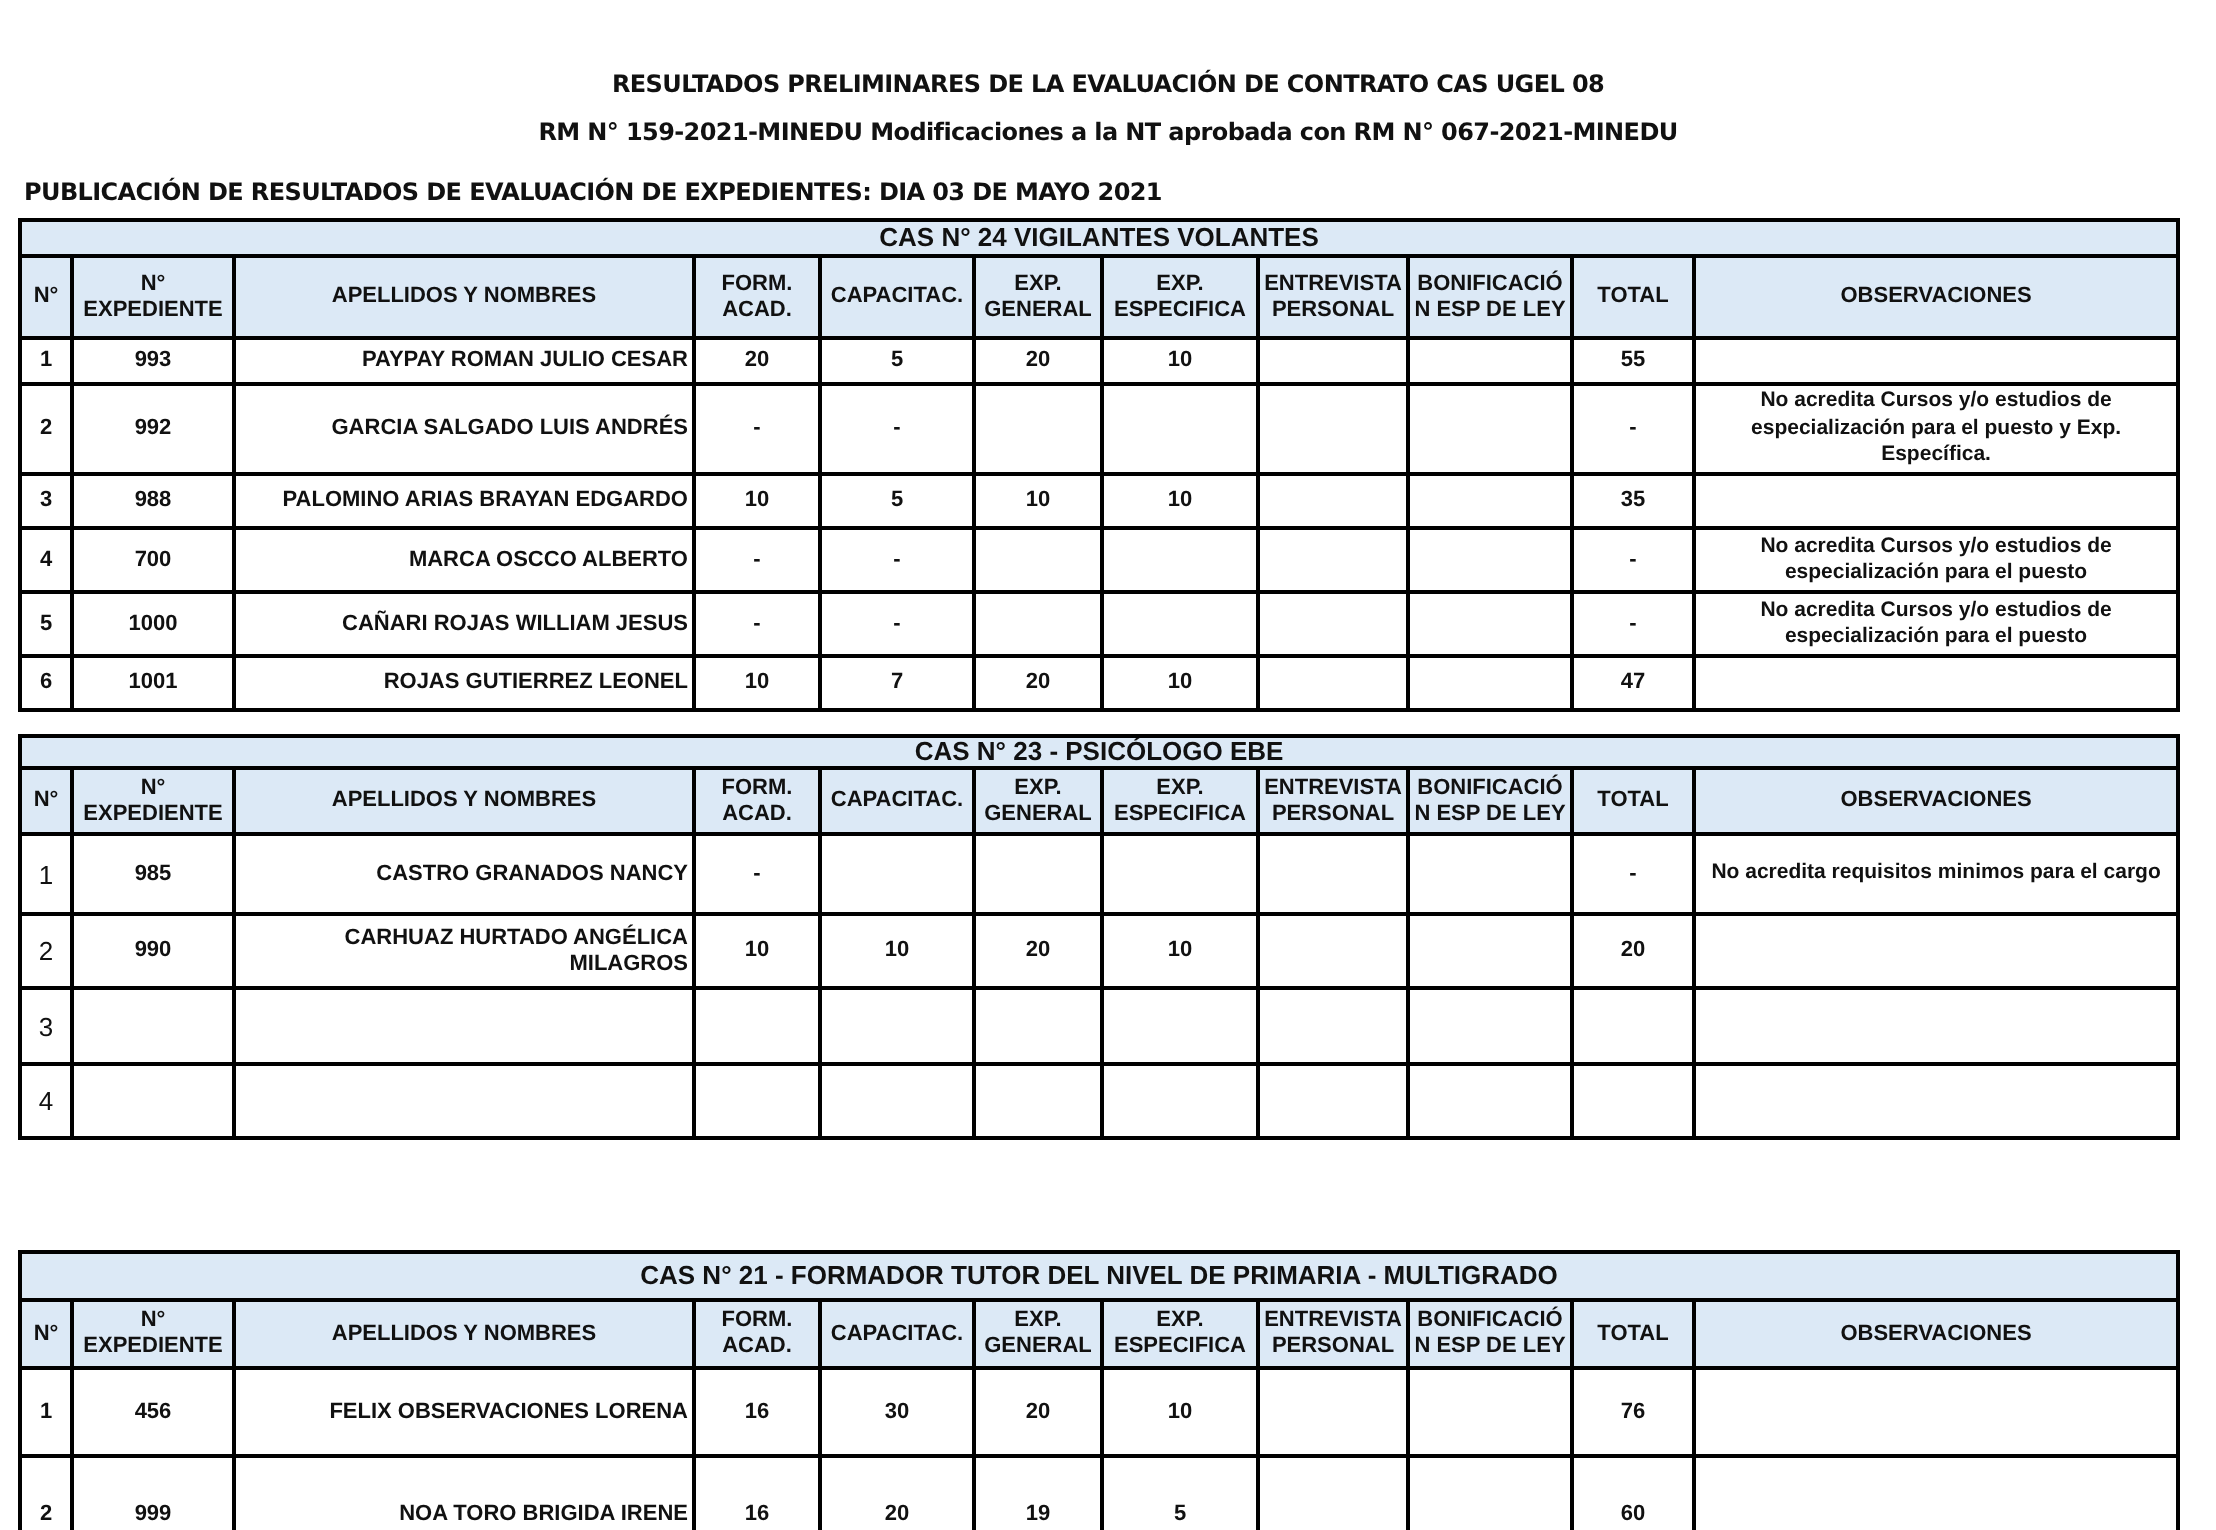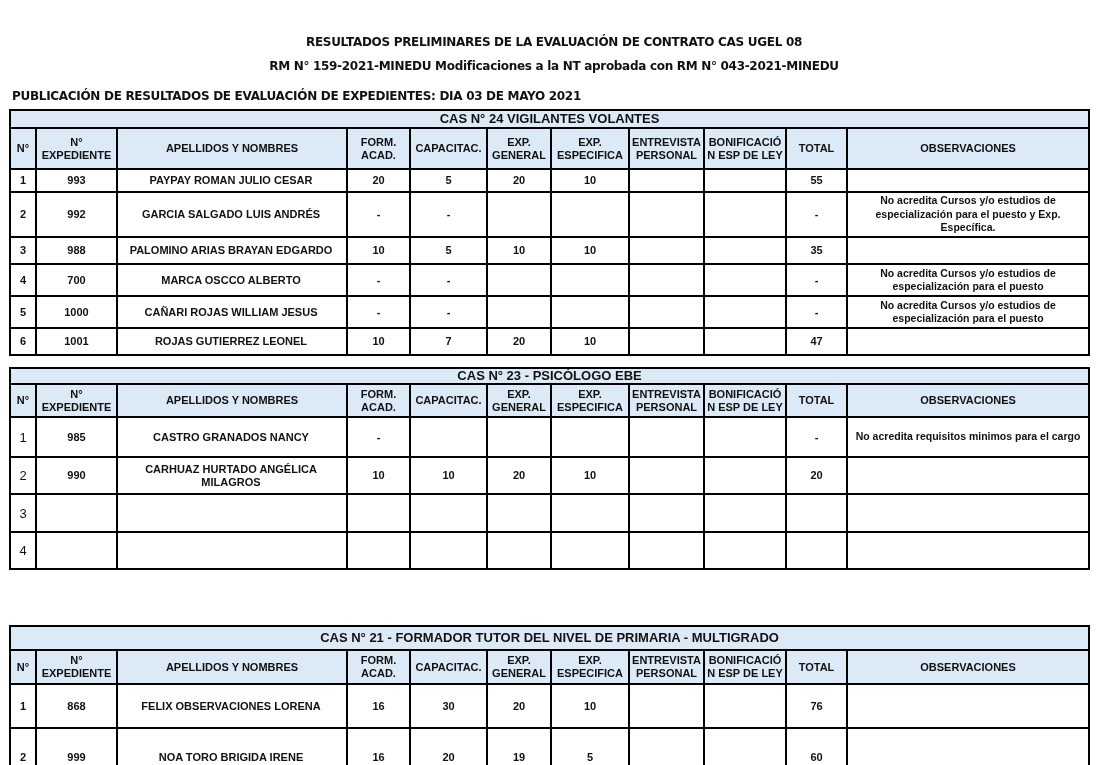--- a/index.html
+++ b/index.html
@@ -5,32 +5,32 @@
   html, body { margin: 0; padding: 0; background: #ffffff; }
   body { width: 1108px; height: 765px; position: relative; overflow: hidden; font-family: "Liberation Sans", sans-serif; color: #111; }
   .title1, .title2 { position: absolute; left: 0; width: 1108px; text-align: center; font-family: "DejaVu Sans", sans-serif; font-weight: bold; font-size: 12px; letter-spacing: -0.3px; }
   .title1 { top: 35px; }
   .title2 { top: 59px; }
   .publine { position: absolute; left: 12px; top: 89px; font-family: "DejaVu Sans", sans-serif; font-weight: bold; font-size: 12px; letter-spacing: -0.3px; }
   table.res { position: absolute; left: 9px; width: 1079px; border-collapse: collapse; table-layout: fixed; }
   table.res td, table.res th { border: 2px solid #000; padding: 0 2px; font-family: "Liberation Sans", sans-serif; font-weight: bold; font-size: 11px; text-align: center; vertical-align: middle; line-height: 13px; overflow: hidden; }
   table.res th { background: #dce9f6; }
   table.res tr.caption th { font-size: 13px; line-height: 14px; }
-  table.res td.name { text-align: center; padding-left: 0; }
+  table.res td.name { text-align: right; padding-left: 0; }
   table.res td.obs { font-size: 10.5px; line-height: 13.5px; }
   table.res td.num-plain { font-weight: normal; font-size: 13px; }
   #t1 { top: 109px; }
   #t2 { top: 367px; }
   #t3 { top: 625px; }
 </style>
 </head>
 <body>
 
 <div class="title1">RESULTADOS PRELIMINARES DE LA EVALUACIÓN DE CONTRATO CAS UGEL 08</div>
-<div class="title2">RM N° 159-2021-MINEDU Modificaciones a la NT aprobada con RM N° 043-2021-MINEDU</div>
+<div class="title2">RM N° 159-2021-MINEDU Modificaciones a la NT aprobada con RM N° 067-2021-MINEDU</div>
 <div class="publine">PUBLICACIÓN DE RESULTADOS DE EVALUACIÓN  DE EXPEDIENTES: DIA 03 DE MAYO 2021</div>
 
 <table class="res" id="t1">
     <colgroup>
       <col style="width: 26px;">
       <col style="width: 81px;">
       <col style="width: 230px;">
       <col style="width: 63px;">
       <col style="width: 77px;">
       <col style="width: 64px;">
@@ -254,21 +254,21 @@
         <th><span>EXP.</span><br><span>ESPECIFICA</span></th>
         <th><span>ENTREVISTA</span><br><span>PERSONAL</span></th>
         <th><span>BONIFICACIÓ</span><br><span>N ESP DE LEY</span></th>
         <th><span>TOTAL</span></th>
         <th><span>OBSERVACIONES</span></th>
       </tr>
     </thead>
     <tbody>
       <tr style="height: 44px;">
         <td>1</td>
-        <td>868</td>
+        <td>456</td>
         <td class="name">FELIX OBSERVACIONES LORENA</td>
         <td>16</td>
         <td>30</td>
         <td>20</td>
         <td>10</td>
         <td></td>
         <td></td>
         <td>76</td>
         <td class="obs"></td>
       </tr>

